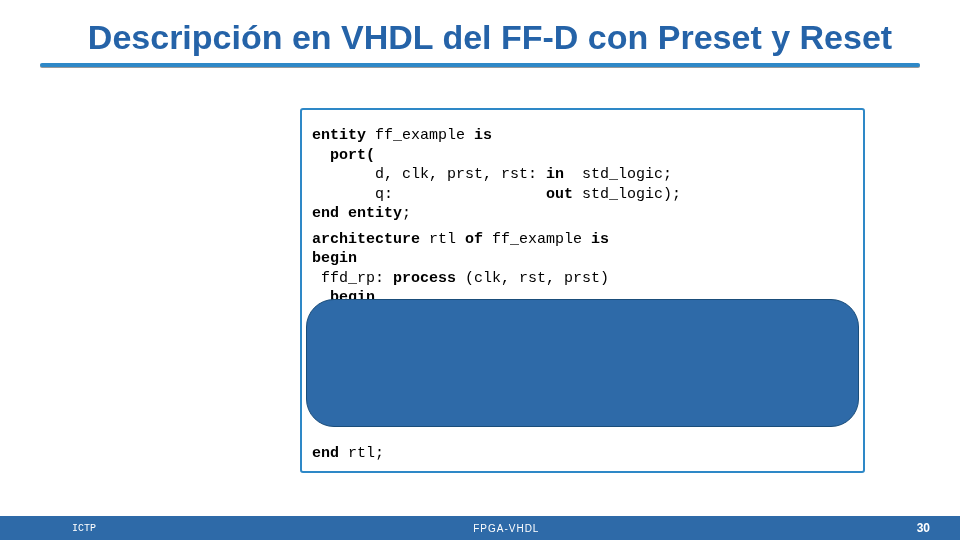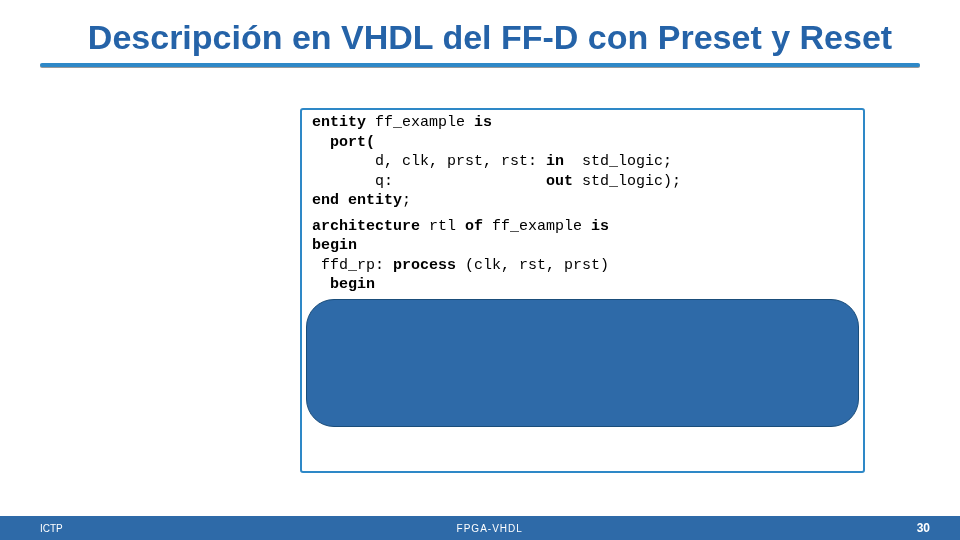--- a/index.html
+++ b/index.html
@@ -29,21 +29,21 @@
   }
   .code-box {
     position: absolute;
     left: 300px;
     top: 108px;
     width: 565px;
     height: 365px;
     border: 2px solid #2e88c7;
     border-radius: 3px;
     background: #fff;
-    padding: 3px 10px;
+    padding: 16px 10px;
     font-family: "Courier New", monospace;
     font-size: 15px;
     line-height: 1.3;
     color: #000;
   }
   .code-line { white-space: pre; }
   .kw { font-weight: bold; }
   .gap { height: 6px; }
   .overlay {
     position: absolute;
@@ -60,21 +60,21 @@
     left: 0;
     bottom: 0;
     width: 960px;
     height: 24px;
     background: #2e6aa8;
     color: #fff;
     font-size: 10px;
     display: flex;
     align-items: center;
   }
-  .footer-left { flex: 0 0 auto; padding-left: 40px; }
+  .footer-left { flex: 0 0 auto; padding-left: 72px; font-family: Liberation Mono, monospace; }
   .footer-center { flex: 1; text-align: center; letter-spacing: 1px; }
   .footer-right { flex: 0 0 auto; padding-right: 30px; font-size: 12px; font-weight: bold; }
 </style>
 </head>
 <body>
 
 <div class="title">Descripción en VHDL del FF-D con Preset y Reset</div>
 <div class="title-underline"></div>
 
 <div class="code-box">
@@ -88,20 +88,21 @@
   <div class="code-line"><span class="kw">begin</span></div>
   <div class="code-line"><span> ffd_rp: </span><span class="kw">process</span><span> (clk, rst, prst)</span></div>
   <div class="code-line"><span class="kw">  begin</span></div>
   <div class="code-line">&nbsp;</div>
   <div class="code-line">&nbsp;</div>
   <div class="code-line">&nbsp;</div>
   <div class="code-line">&nbsp;</div>
   <div class="code-line">&nbsp;</div>
   <div class="code-line">&nbsp;</div>
   <div class="code-line">&nbsp;</div>
+  <div class="code-line"><span class="kw">end</span><span> rtl;</span></div>
 </div>
 
 <div class="overlay"></div>
 
 <div class="footer">
   <div class="footer-left">ICTP</div>
   <div class="footer-center">FPGA-VHDL</div>
   <div class="footer-right">30</div>
 </div>
 

